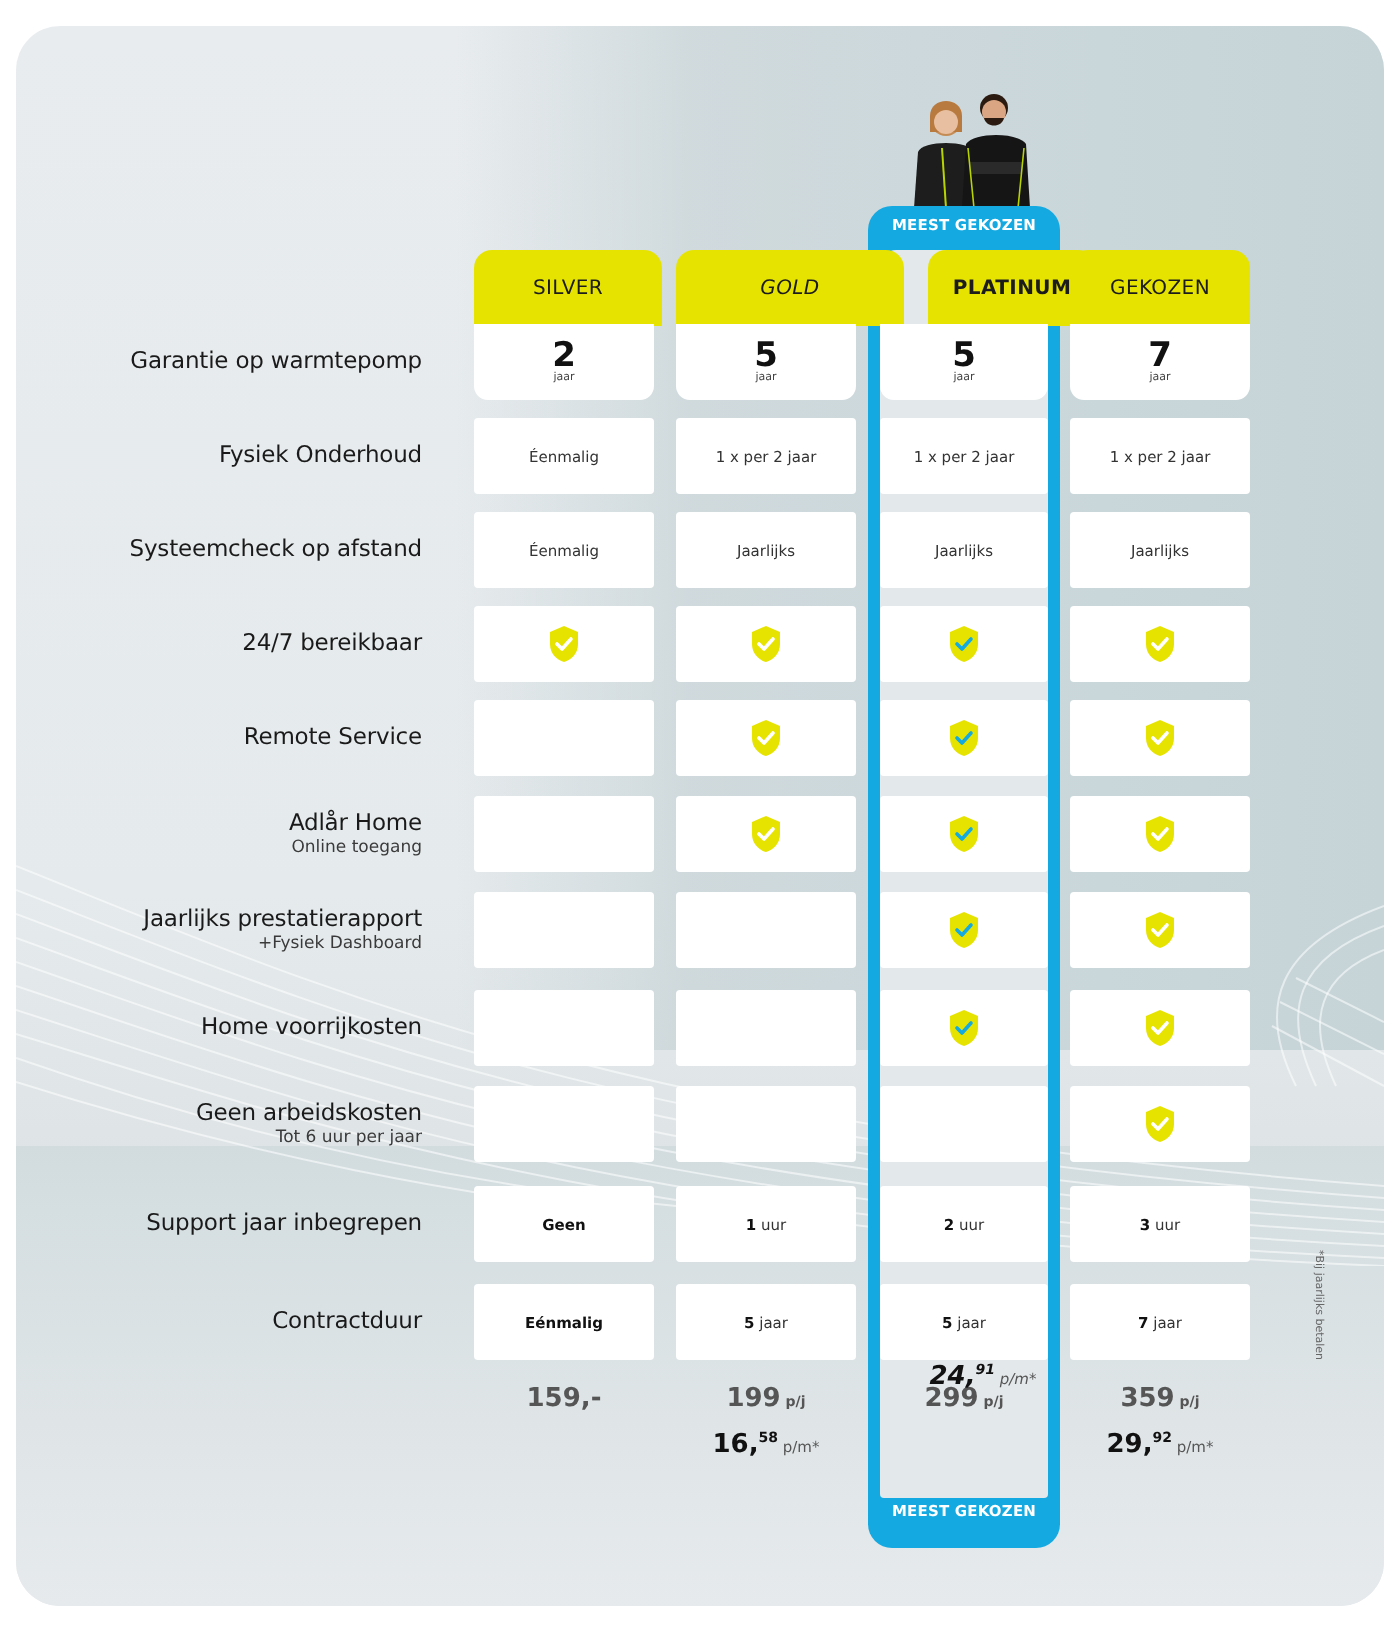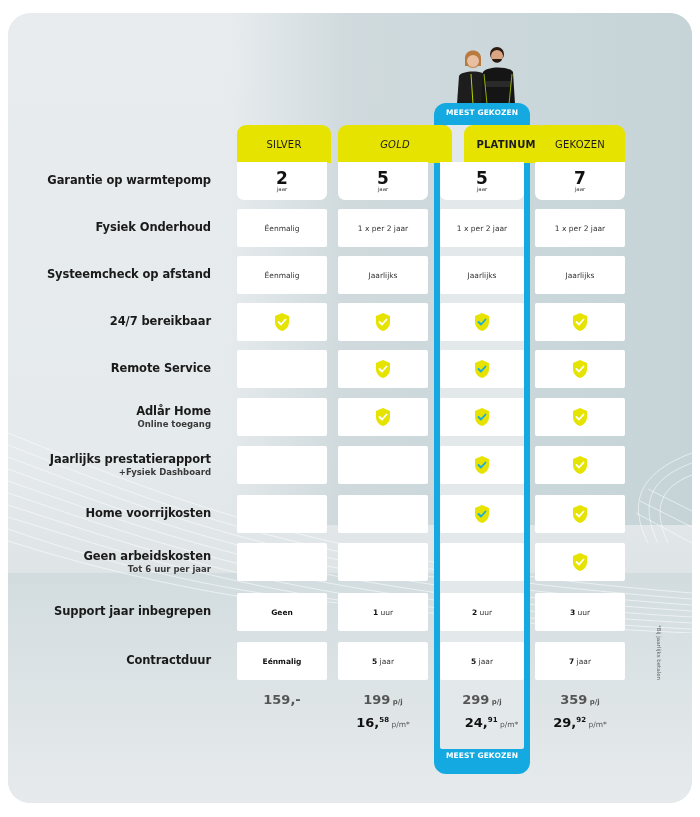--- a/index.html
+++ b/index.html
@@ -22,22 +22,22 @@
   .waves { position: absolute; left: 0; top: 380px; width: 684px; height: 240px; }
 
   
   .people { position: absolute; left: 443px; top: 44px; width: 82px; height: 60px; }
 
   
   .label {
     position: absolute; right: 489px; text-align: right; color: #1a1a1a;
     white-space: nowrap;
   }
-  .label .main { font-weight: bold; font-size: 11.5px; letter-spacing: -0.1px; display: block; }
-  .label .sub { font-size: 8.5px; color: #3a3a3a; display: block; margin-top: 1px; font-weight: bold; }
+  .label .main { font-weight: normal; font-size: 11.5px; letter-spacing: -0.1px; display: block; }
+  .label .sub { font-size: 8.5px; color: #3a3a3a; display: block; margin-top: 1px; }
 
   
   .highlight {
     position: absolute; left: 434px; top: 103px; width: 96px; height: 671px;
     background: #14a9e1; border-radius: 12px;
   }
   .highlight-inner {
     position: absolute; left: 440px; top: 125px; width: 84px; height: 624px;
     background: #e3e8ea; border-radius: 8px 8px 2px 2px;
   }
@@ -339,18 +339,18 @@
     <div class="cell" style="left: 440px; width: 84px; top: 642px;">
       <span><b>5</b><span> jaar</span></span>
     </div>
     <div class="cell" style="left: 535px; width: 90px; top: 642px;">
       <span><b>7</b><span> jaar</span></span>
     </div>
     <div class="price" style="left: 237px; width: 90px; top: 692px;"><span>159,-</span></div>
     <div class="price" style="left: 338px; width: 90px; top: 692px;"><span>199</span><span class="unit"> p/j</span></div>
     <div class="monthly" style="left: 338px; width: 90px; top: 715px;"><span>16,</span><sup>58</sup><span class="unit"> p/m*</span></div>
     <div class="price" style="left: 440px; width: 84px; top: 692px;"><span>299</span><span class="unit"> p/j</span></div>
-    <div class="monthly" style="left: 440px; width: 103px; top: 715px;"><span>24,</span><sup>91</sup><span class="unit"> p/m*</span></div>
+    <div class="monthly" style="left: 440px; width: 103px; top: 681px; font-style: italic;"><span>24,</span><sup>91</sup><span class="unit"> p/m*</span></div>
     <div class="price" style="left: 535px; width: 90px; top: 692px;"><span>359</span><span class="unit"> p/j</span></div>
     <div class="monthly" style="left: 535px; width: 90px; top: 715px;"><span>29,</span><sup>92</sup><span class="unit"> p/m*</span></div>
   </div>
 
 <div class="footnote">*Bij jaarlijks betalen</div>
 
 </body></html>

